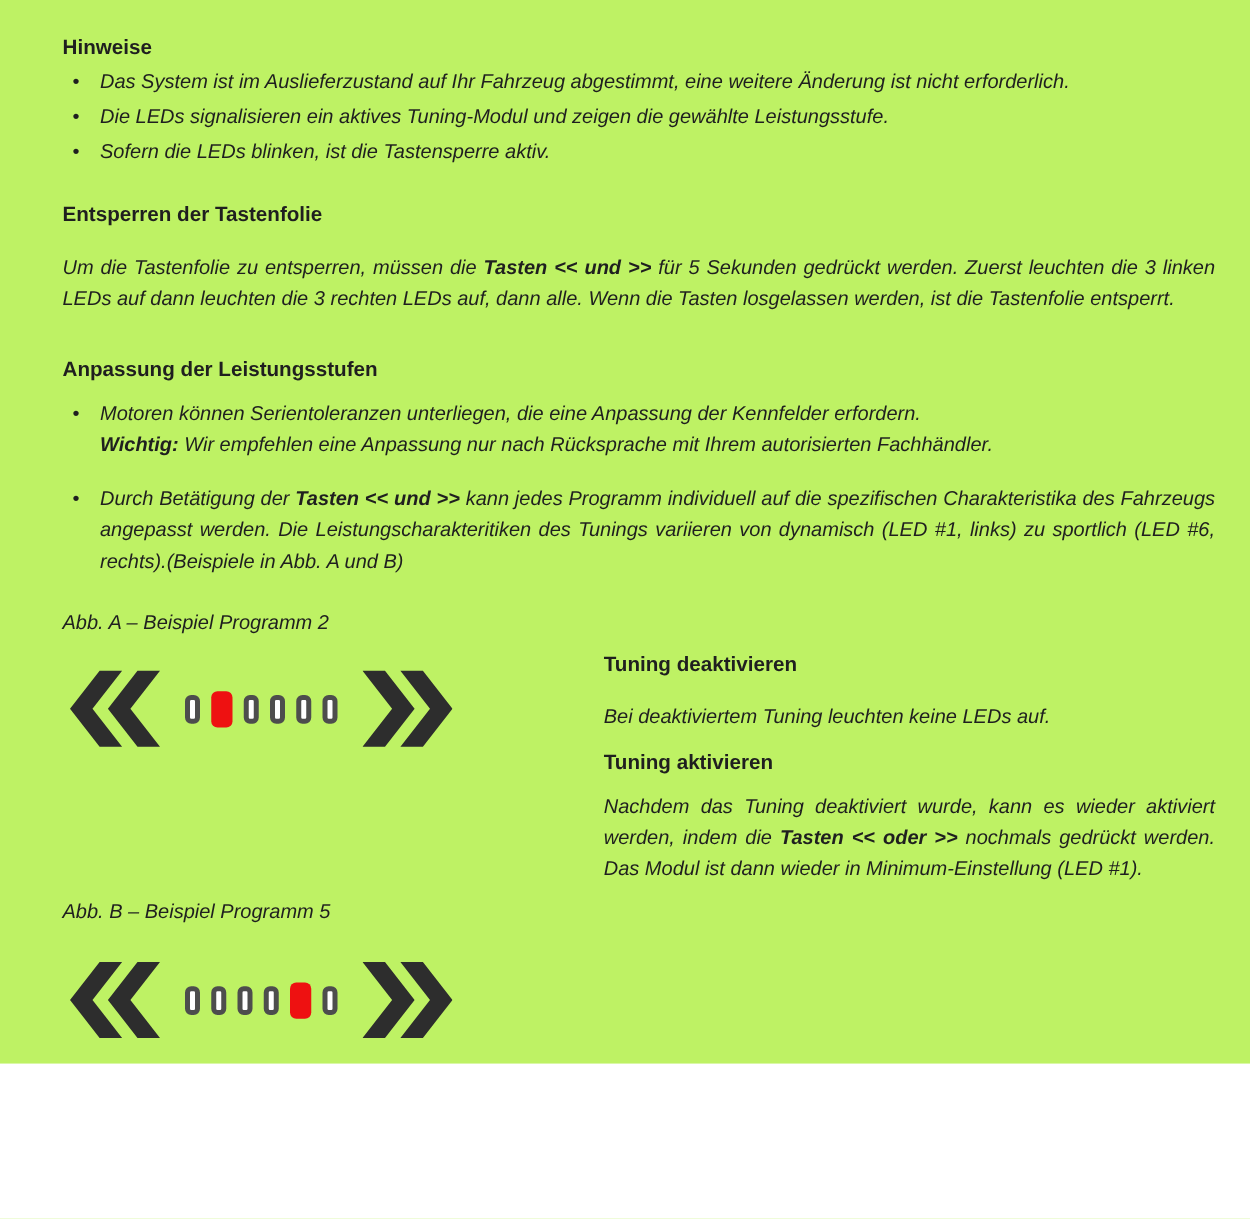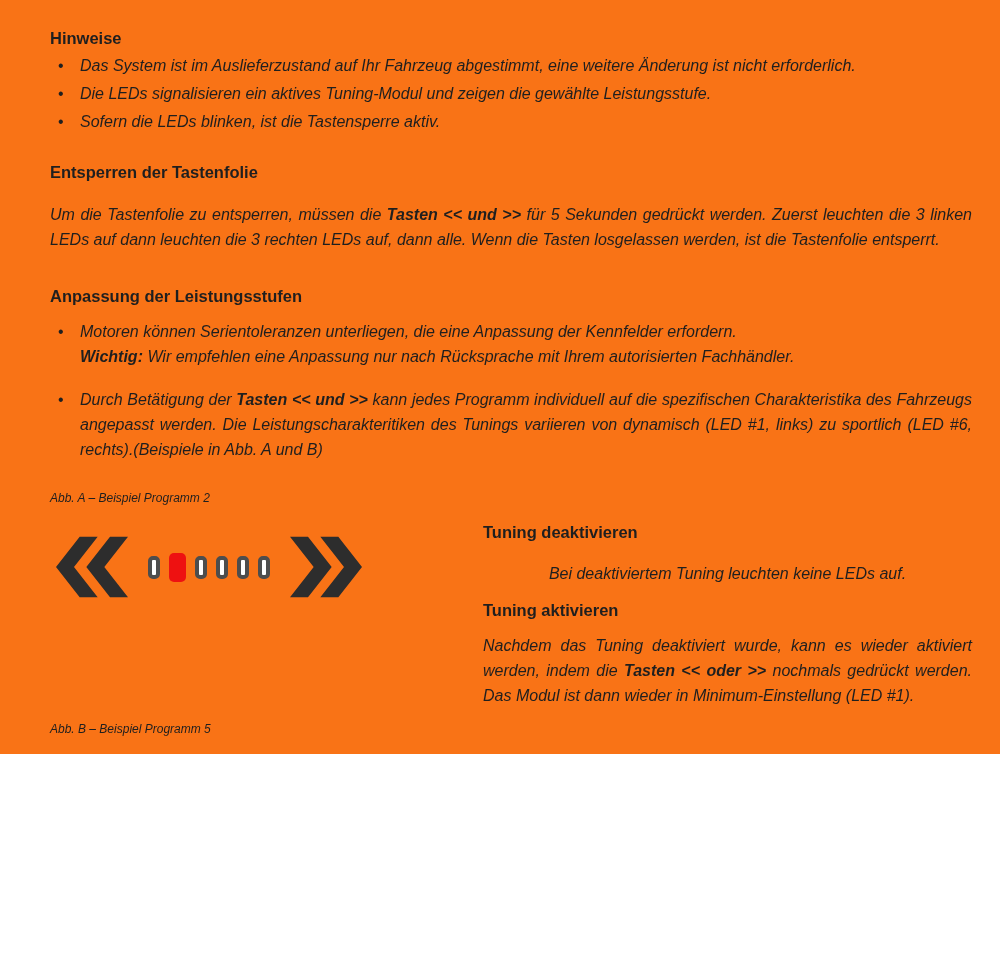--- a/index.html
+++ b/index.html
@@ -3,23 +3,23 @@
 <meta charset="utf-8">
 <style>
   * { box-sizing: border-box; }
   html, body { margin: 0; padding: 0; background: #ffffff; }
   body {
     font-family: "Liberation Sans", "DejaVu Sans", sans-serif;
     color: var(--text, #1f1f1f);
   }
   .page {
     width: 1000px;
-    height: 754px;
+    height: 851px;
     padding: 26px 28px 0 50px;
-    background: #f97316;
+    background: #bef264;
     overflow: hidden;
   }
   .h {
     font-size: 16.5px;
     font-weight: bold;
     line-height: 25px;
     margin: 0;
   }
   p { margin: 0; font-size: 16px; line-height: 25px; font-style: italic; }
   .just { text-align: justify; }
@@ -34,21 +34,21 @@
   .bullet-text { flex: 1; }
   .h-entsperren { margin-top: 26px; margin-bottom: 17px; }
   .h-anpassung { margin-top: 32px; margin-bottom: 10px; }
   .gap18 { margin-top: 18px; }
 
   .bottom {
     display: grid;
     grid-template-columns: 433px 1fr;
     margin-top: 24px;
   }
-  .caption { font-size: 12px; line-height: 25px; }
+  .caption { font-size: 16px; line-height: 25px; }
   .cap-b { margin-top: 118px; }
   .figure {
     display: flex;
     align-items: center;
     gap: 20px;
     margin-top: 24px;
     margin-left: 6px;
     height: 64px;
   }
   .fig-b { margin-top: 26px; }
@@ -67,21 +67,21 @@
     width: 17px;
     height: 29px;
     border: none;
     border-radius: 5px;
     background: var(--accent-red, #ee1111);
   }
 
   .col-right { padding-left: 0; }
   .rh1 { margin-top: 34px; }
   .rp1 { margin-top: 4px; }
-  .rp2 { margin-top: 16px; text-align: center; }
+  .rp2 { margin-top: 16px; }
   .rh2 { margin-top: 12px; }
   .rp3 { margin-top: 10px; }
   .rp4 { margin-top: 12px; }
   b { font-weight: bold; }
 </style>
 </head>
 <body>
 
 <div class="page">
 

